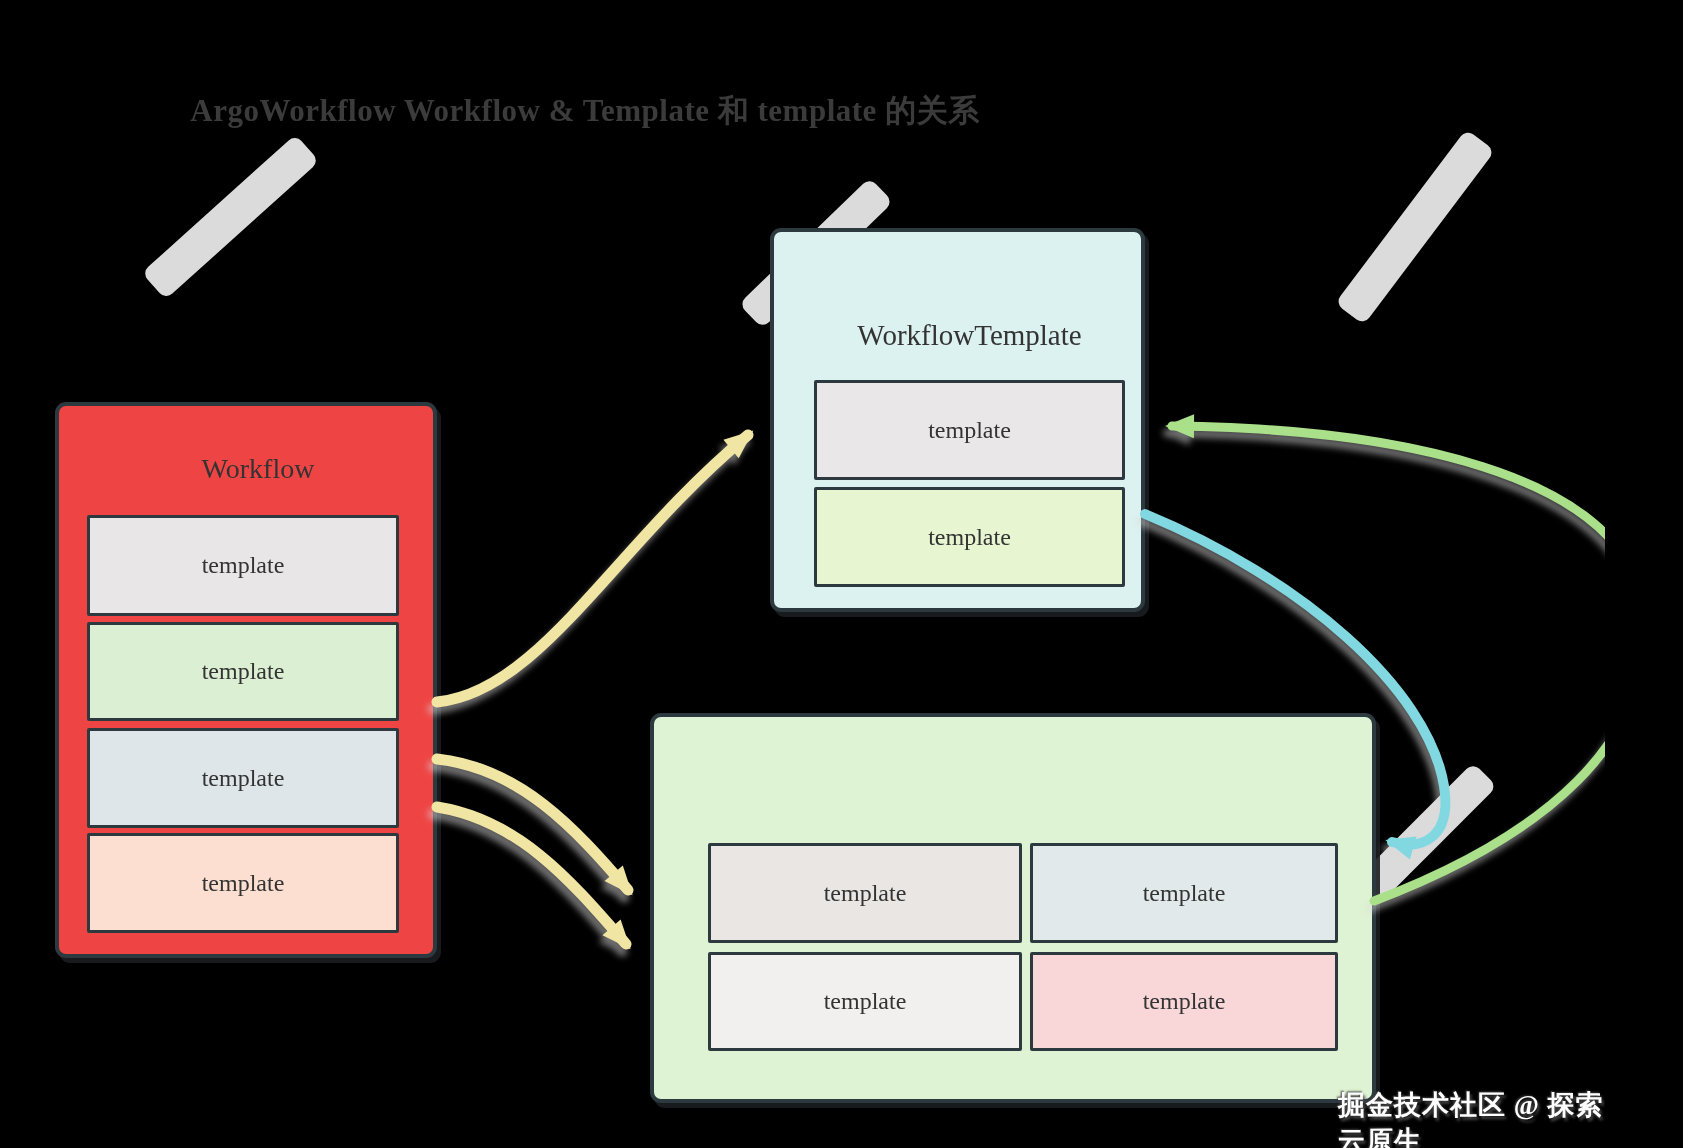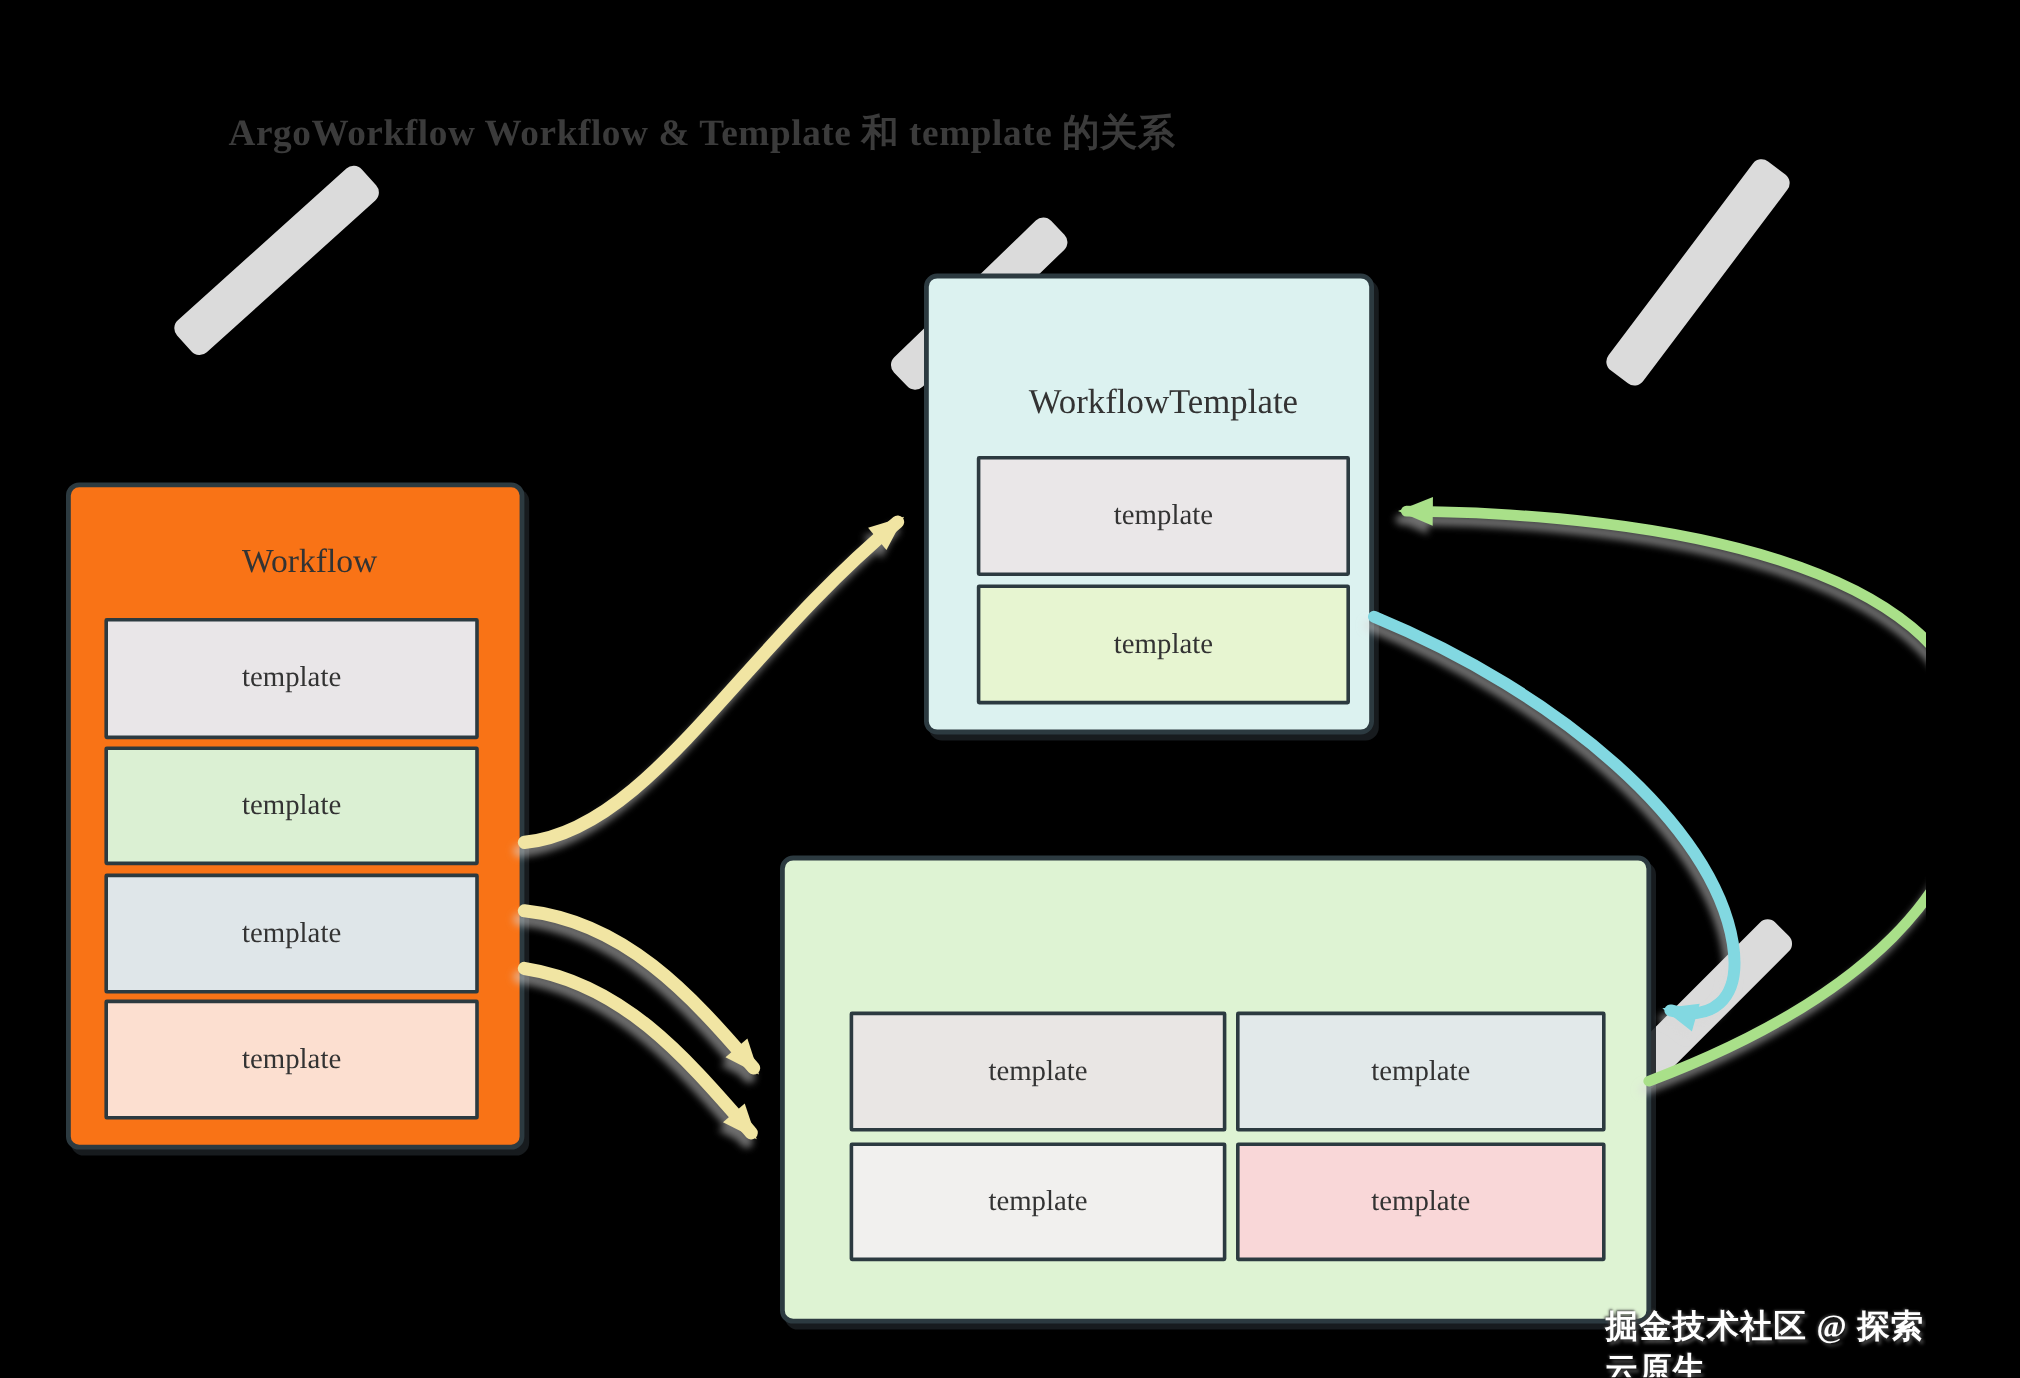--- a/index.html
+++ b/index.html
@@ -16,21 +16,21 @@
   .band{position:absolute;background:#ececec;border-radius:9px;opacity:.93;z-index:1;}
   .band1{left:127px;top:199px;width:207px;height:36px;transform:rotate(-42deg);}
   .band2{left:725px;top:236px;width:182px;height:34px;transform:rotate(-44deg);}
   .band3{left:1306px;top:209px;width:218px;height:36px;transform:rotate(-53deg);}
   .band4{left:1334px;top:820px;width:177px;height:34px;transform:rotate(-45deg);}
   
   .big-box{
     position:absolute;border:4px solid #2c3a40;border-radius:11px;z-index:2;
     box-shadow:4px 5px 0 rgba(25,30,33,.9);
   }
-  .box-workflow{left:55px;top:402px;width:374px;height:548px;background:#f97316;}
+  .box-workflow{left:55px;top:402px;width:374px;height:548px;background:#ef4444;}
   .box-wft{left:770px;top:228px;width:367px;height:376px;background:#dcf2f0;}
   .box-cwft{left:650px;top:713px;width:718px;height:382px;background:#def3d3;}
   .box-title{
     position:absolute;left:0;width:100%;text-align:center;
     color:#333;font-size:29px;margin-left:12px;
   }
   .box-workflow .box-title{top:47px;font-size:28px;}
   .box-wft .box-title{top:87px;}
   .box-cwft .box-title{top:62px;}
   .tpl{

